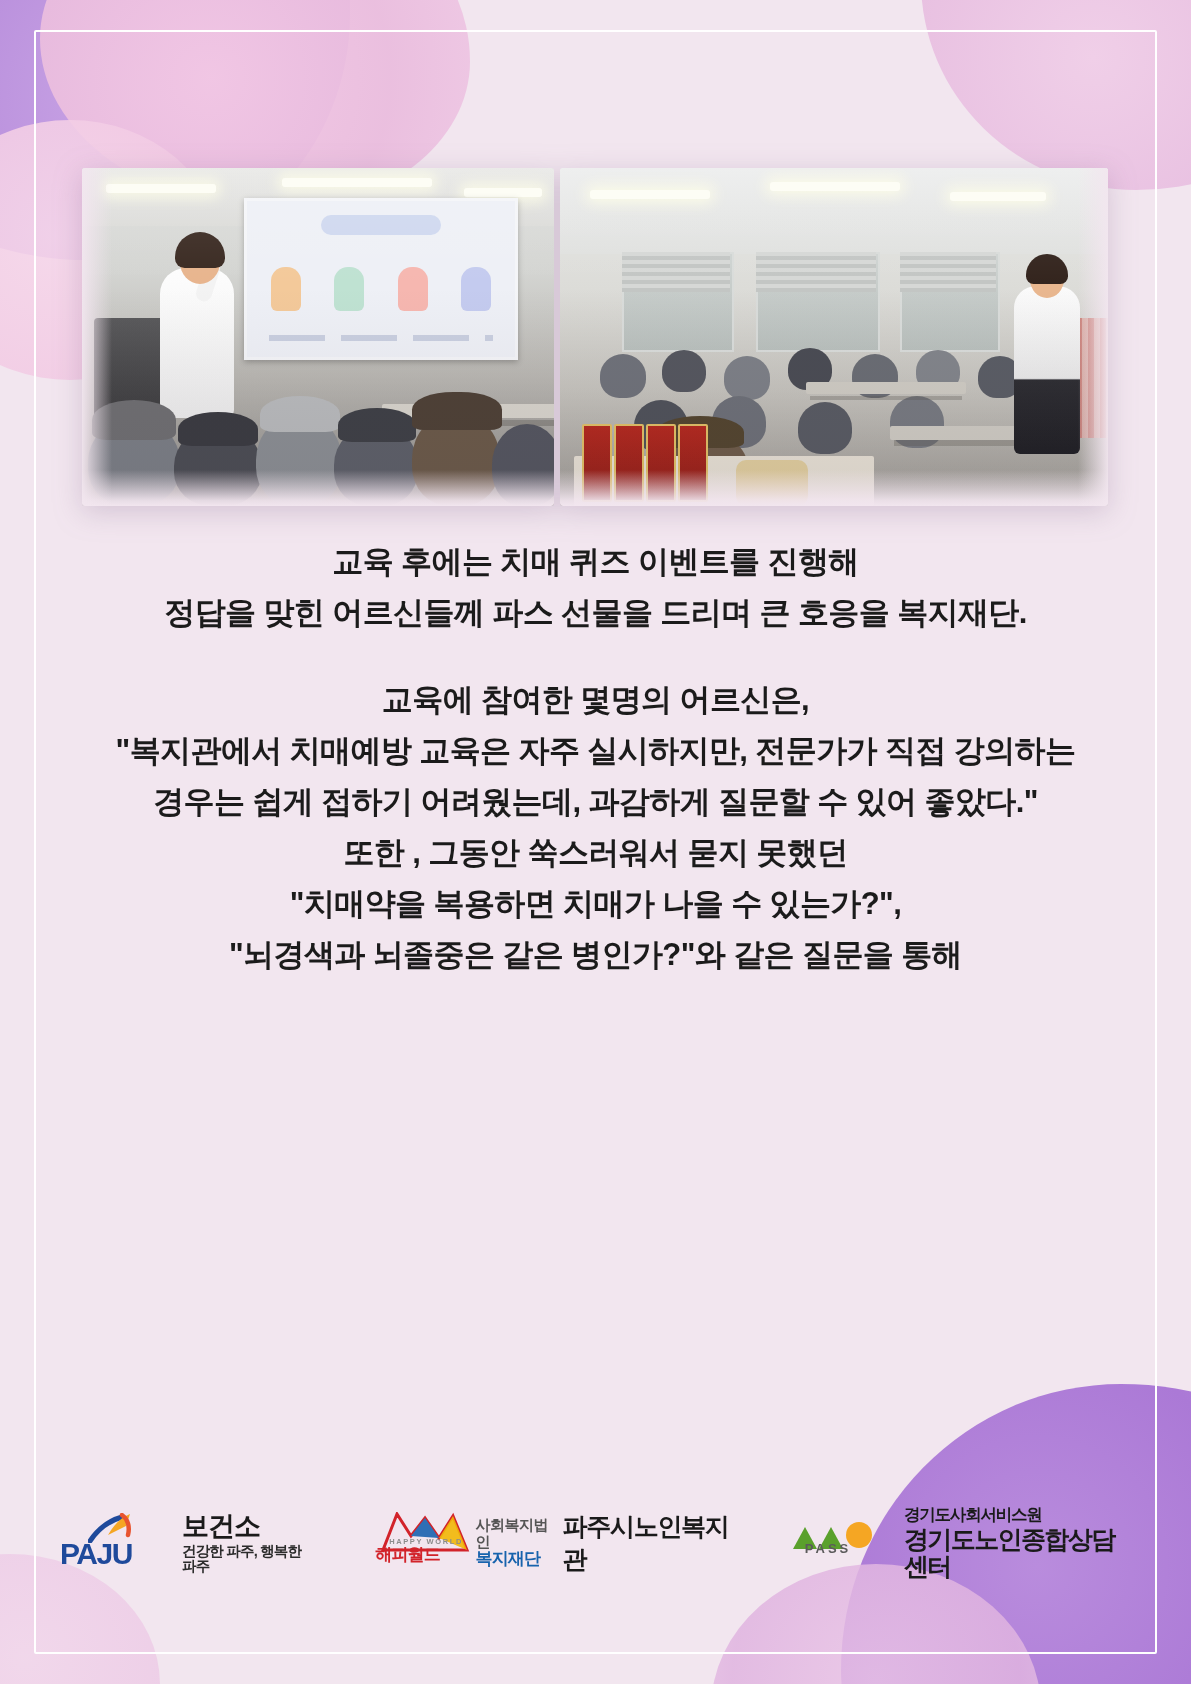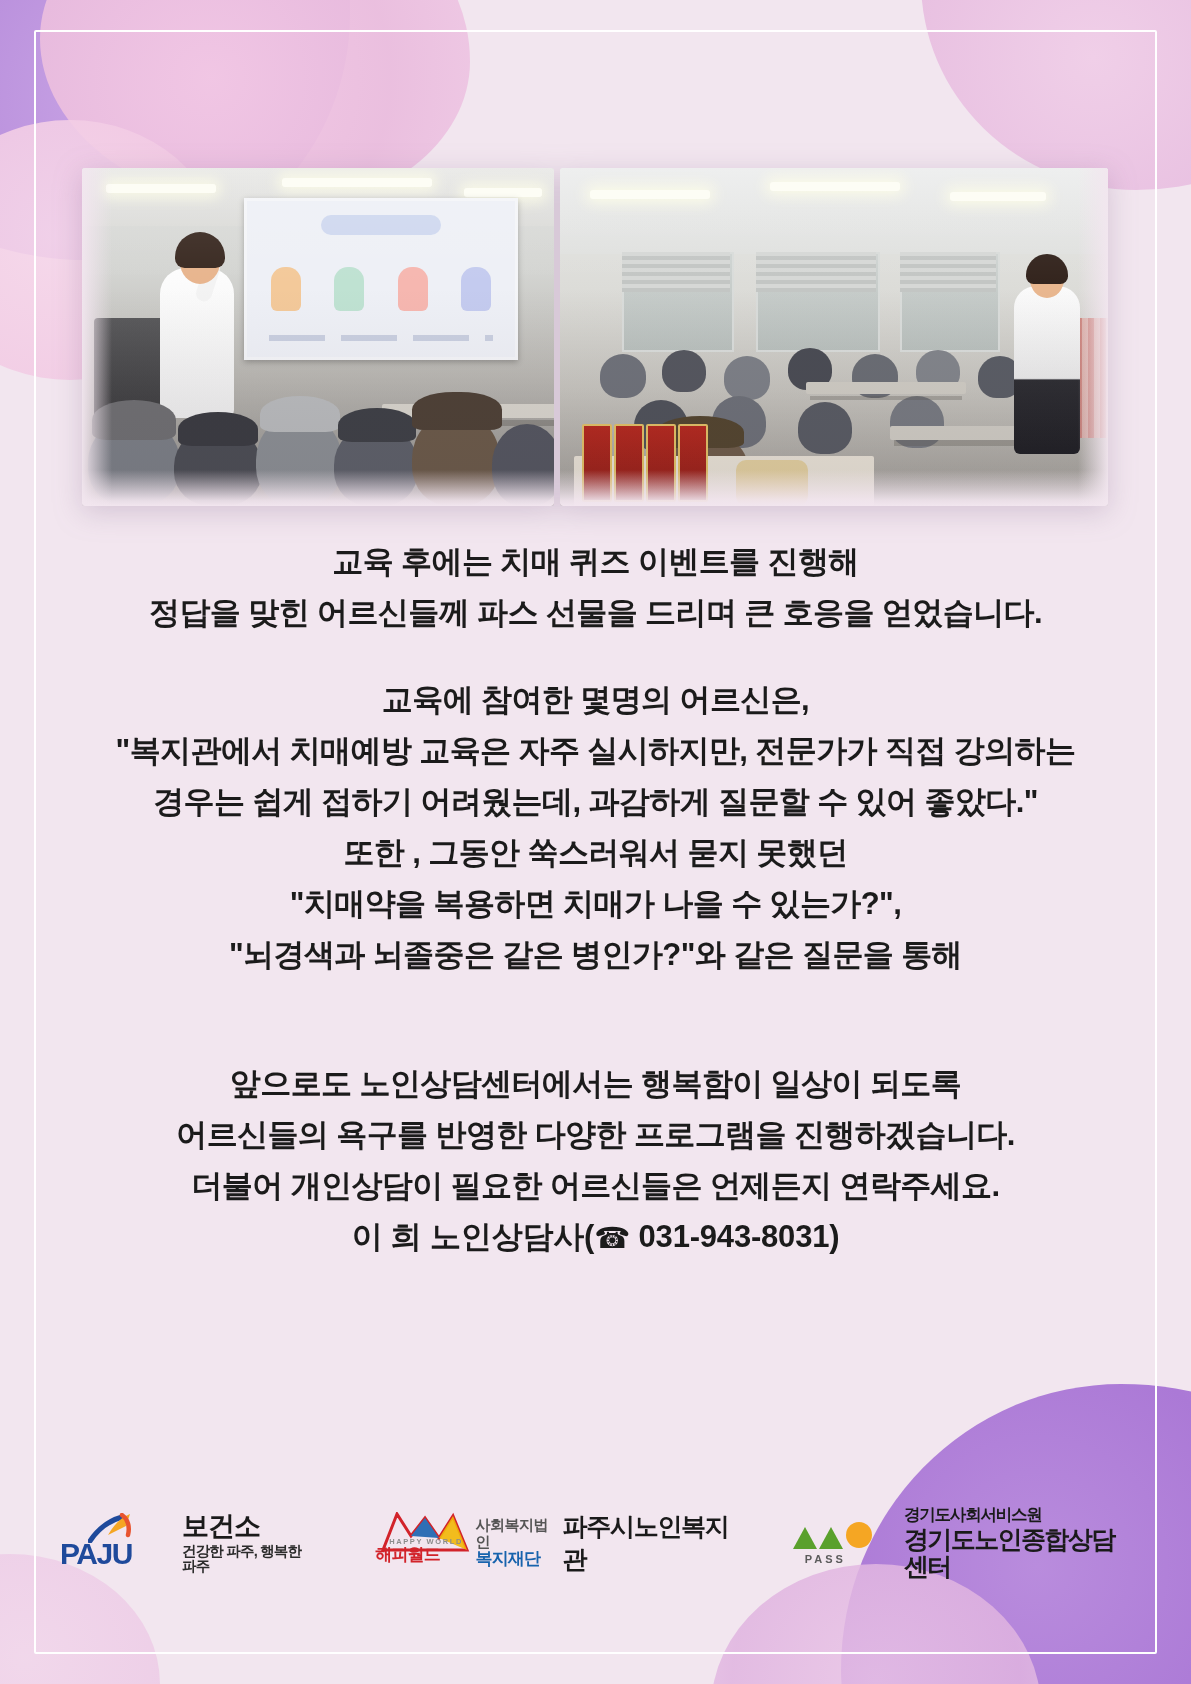--- a/index.html
+++ b/index.html
@@ -365,22 +365,22 @@
   .hw-f-main {
     font-size: 17px; font-weight: 700; color: #1763ad; letter-spacing: -0.8px;
   }
   .hw-center {
     font-size: 25px; font-weight: 800; color: #1a1a1a; letter-spacing: -1.3px;
   }
 
   
   .pass-mark { position: relative; width: 92px; height: 56px; }
   .pass-word {
-    position: absolute; left: 16px; bottom: 6px;
-    font-size: 11px; font-weight: 700; letter-spacing: 3px; color: #5b5b5b;
+    position: absolute; left: 16px; bottom: 15px;
+    font-size: 13px; font-weight: 700; letter-spacing: 3px; color: #5b5b5b;
   }
   .gg-text { line-height: 1.1; margin-left: 24px; }
   .gg-small {
     font-size: 16.5px; font-weight: 800; color: #1a1a1a; letter-spacing: -1.2px;
   }
   .gg-main {
     font-size: 25px; font-weight: 800; color: #1a1a1a; letter-spacing: -1.6px;
     margin-top: 2px;
   }
 </style>
@@ -500,38 +500,32 @@
         <div class="photo-sheen"></div>
         <div class="photo-fade-bottom"></div>
         <div class="photo-fade-side photo-fade-right"></div>
       </div>
     </div>
 
     <div class="copy">
 
       <div class="para">
         <div class="line">교육 후에는 치매 퀴즈 이벤트를 진행해</div>
-        <div class="line">정답을 맞힌 어르신들께 파스 선물을 드리며 큰 호응을 얻었습니다.</div>
+        <div class="line">정답을 맞힌 어르신들께 파스 선물을 드리며 큰 호응을 복지재단.</div>
       </div>
 
       <div class="para">
         <div class="line">교육에 참여한 몇명의 어르신은,</div>
         <div class="line">"복지관에서 치매예방 교육은 자주 실시하지만, 전문가가 직접 강의하는</div>
         <div class="line">경우는 쉽게 접하기 어려웠는데, 과감하게 질문할 수 있어 좋았다."</div>
         <div class="line">또한 , 그동안 쑥스러워서 묻지 못했던</div>
         <div class="line">"치매약을 복용하면 치매가 나을 수 있는가?",</div>
         <div class="line">"뇌경색과 뇌졸중은 같은 병인가?"와 같은 질문을 통해</div>
       </div>
 
-      <div class="para gap-lg">
-        <div class="line">앞으로도 노인상담센터에서는 행복함이 일상이 되도록</div>
-        <div class="line">어르신들의 욕구를 반영한 다양한 프로그램을 진행하겠습니다.</div>
-        <div class="line">더불어 개인상담이 필요한 어르신들은 언제든지 연락주세요.</div>
-        <div class="line tel"><span>이 희 노인상담사(</span><span class="tel-icon">☎</span><span> 031-943-8031)</span></div>
-      </div>
 
     </div>
 
     <div class="footer">
 
       <div class="logo">
         <div class="paju-mark">
           <svg class="paju-swoosh" viewBox="0 0 46 30">
             <path d="M2 28 C10 16, 20 8, 34 4" stroke="#1f4a9b" stroke-width="5" fill="none" stroke-linecap="round"></path>
             <path d="M20 22 C26 12, 32 5, 42 1 L38 13 Z" fill="#f5a623"></path>

